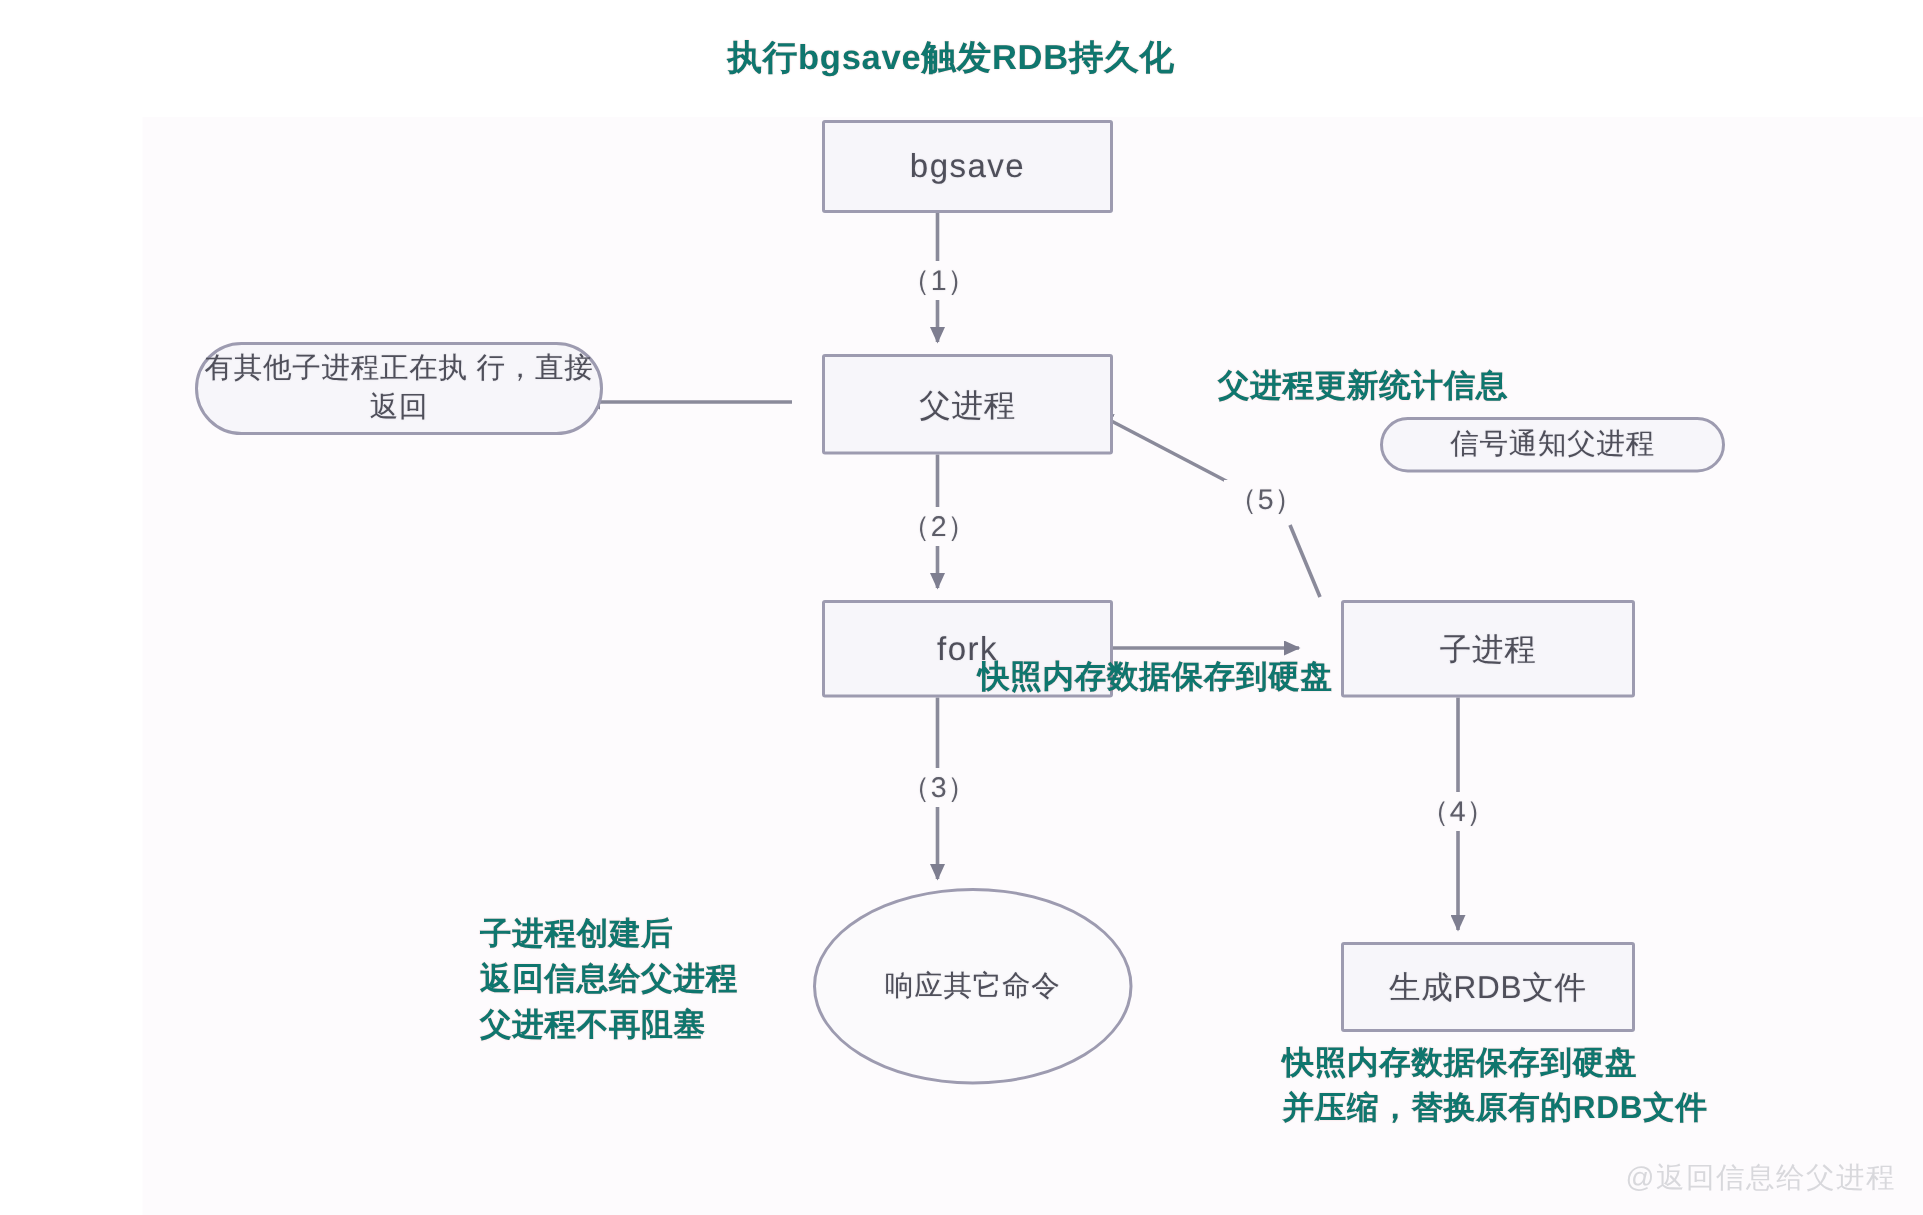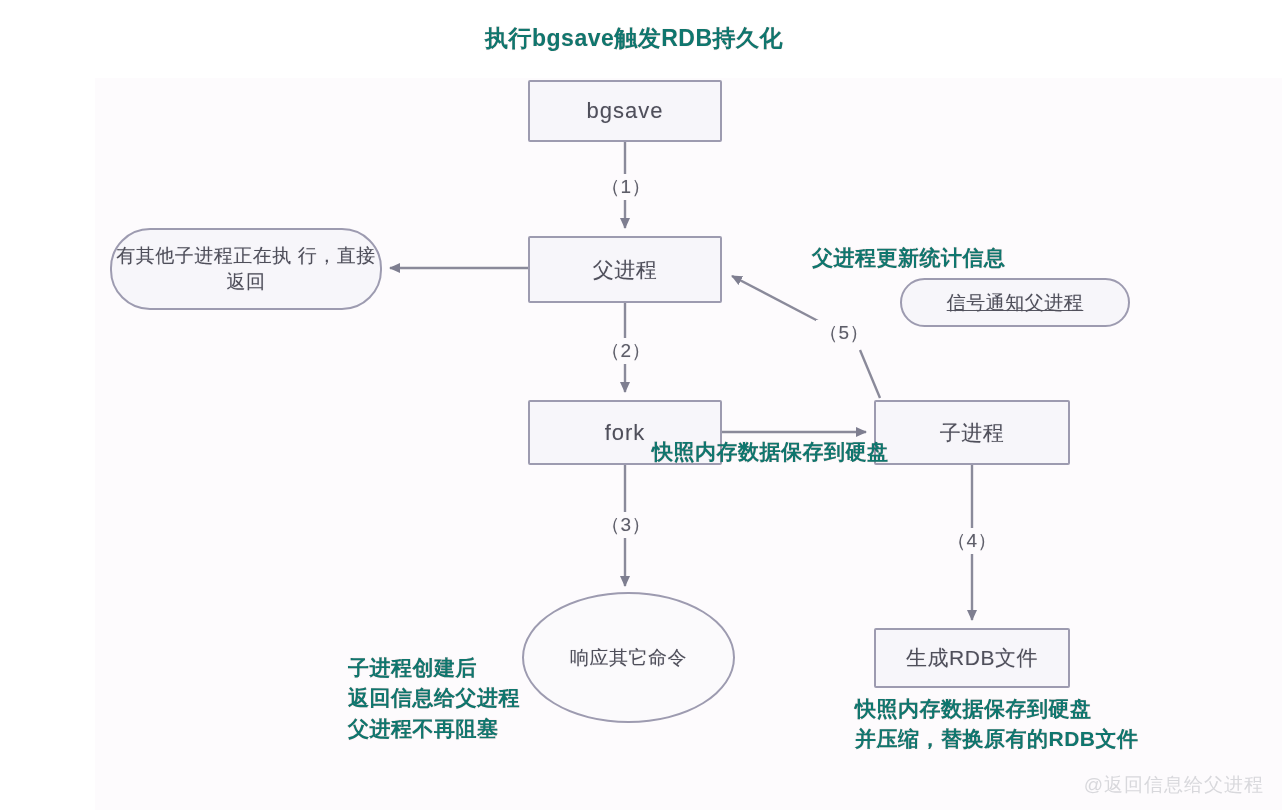--- a/index.html
+++ b/index.html
@@ -35,20 +35,21 @@
     position: absolute;
     box-sizing: border-box;
     display: flex;
     align-items: center;
     justify-content: center;
     background: #f7f6fa;
     border: 2px solid #9d9bb0;
     color: #555560;
     text-align: center;
     letter-spacing: 0.5px;
+    margin-left: 20px;
   }
   .node.rect {
     border-radius: 2px;
   }
   .node.pill {
     border-radius: 40px;
   }
   .node.ellipse {
     border-radius: 50%;
     background: #fbfafc;
@@ -134,34 +135,34 @@
   <div class="ann title" style="left:485px; top:22px;">执行bgsave触发RDB持久化</div>
 
   <div class="node rect" style="left:528px; top:80px; width:194px; height:62px;">
     <span class="node-label latin">bgsave</span>
   </div>
 
   <div class="node rect" style="left:528px; top:236px; width:194px; height:67px;">
     <span class="node-label">父进程</span>
   </div>
 
-  <div class="node pill" style="left:110px; top:228px; width:272px; height:82px;">
+  <div class="node pill" style="left:110px; top:228px; width:272px; height:62px;">
     <span class="node-label small">有其他子进程正在执
 行，直接返回</span>
   </div>
 
   <div class="node rect" style="left:528px; top:400px; width:194px; height:65px;">
     <span class="node-label latin">fork</span>
   </div>
 
   <div class="node rect" style="left:874px; top:400px; width:196px; height:65px;">
     <span class="node-label">子进程</span>
   </div>
 
-  <div class="node pill" style="left:900px; top:278px; width:230px; height:49px;text-decoration:underline;">
+  <div class="node pill" style="left:900px; top:278px; width:230px; height:37px;">
     <span class="node-label small">信号通知父进程</span>
   </div>
 
   <div class="node ellipse" style="left:522px; top:592px; width:213px; height:131px;">
     <span class="node-label small">响应其它命令</span>
   </div>
 
   <div class="node rect" style="left:874px; top:628px; width:196px; height:60px;">
     <span class="node-label">生成RDB文件</span>
   </div>
@@ -169,21 +170,21 @@
   <div class="step" style="left:598px; top:174px;">（1）</div>
   <div class="step" style="left:598px; top:338px;">（2）</div>
   <div class="step" style="left:598px; top:512px;">（3）</div>
   <div class="step" style="left:944px; top:528px;">（4）</div>
   <div class="step" style="left:816px; top:320px;">（5）</div>
 
   <div class="ann" style="left:812px; top:243px;">父进程更新统计信息</div>
 
   <div class="ann" style="left:652px; top:437px;">快照内存数据保存到硬盘</div>
 
-  <div class="ann" style="left:348px; top:608px;margin-top:45px;">子进程创建后
+  <div class="ann" style="left:320px; top:608px;">子进程创建后
 返回信息给父进程
 父进程不再阻塞</div>
 
   <div class="ann" style="left:855px; top:694px;">快照内存数据保存到硬盘
 并压缩，替换原有的RDB文件</div>
 
   <div id="watermark">@返回信息给父进程</div>
 
 </div>
 

